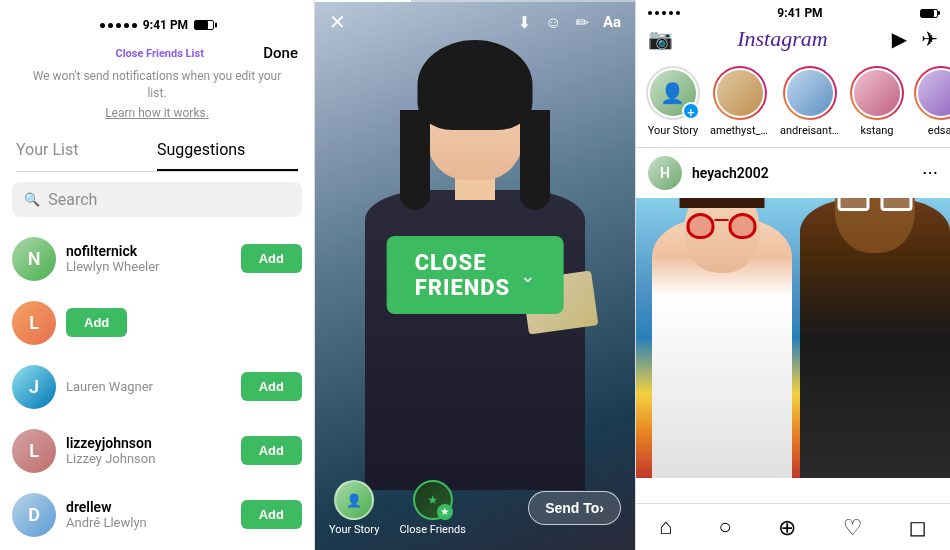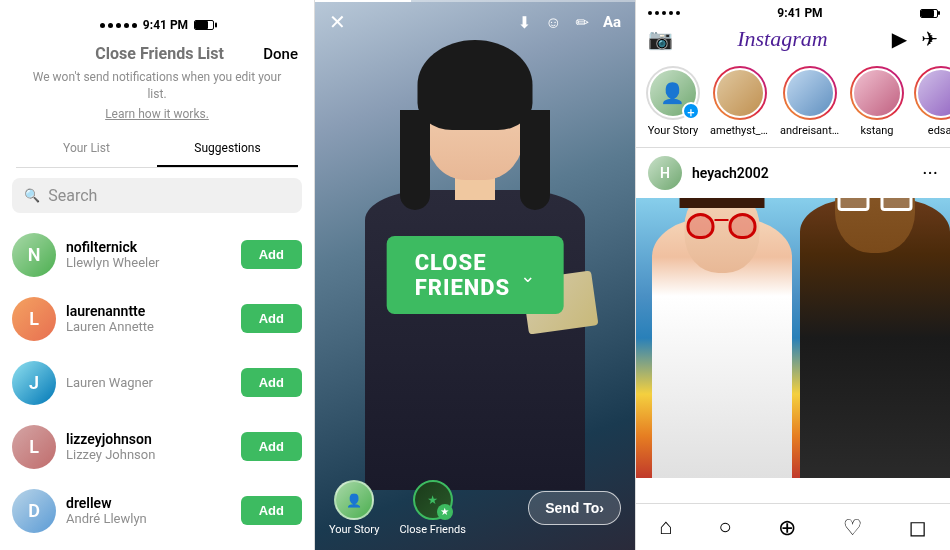--- a/index.html
+++ b/index.html
@@ -60,23 +60,23 @@
     .battery-fill { width: 70%; height: 100%; background: #000; border-radius: 1px; }
 
     .title-row {
       display: flex;
       justify-content: space-between;
       align-items: center;
       padding: 8px 0 6px;
     }
 
     .title-row-center {
-      font-size: 16px;
+      font-size: 11px;
       font-weight: 700;
-      color: #737373;
+      color: #8b5cf6;
     }
 
     .done-btn {
       font-size: 15px;
       color: #000;
       font-weight: 500;
       cursor: pointer;
     }
 
     .notification-text {
@@ -96,23 +96,23 @@
       margin-bottom: 10px;
     }
 
     .tabs-row {
       display: flex;
       border-bottom: 1px solid #dbdbdb;
     }
 
     .tab-item {
       flex: 1;
-      text-align: center;
+      text-align: left;
       padding: 10px 0;
-      font-size: 12px;
+      font-size: 16px;
       color: #8e8e8e;
       cursor: pointer;
       border-bottom: 2px solid transparent;
     }
 
     .tab-item.active {
       color: #000;
       font-weight: 400;
       border-bottom: 2px solid #000;
     }
@@ -598,24 +598,20 @@
       <div class="user-avatar avatar-1">N</div>
       <div class="user-info">
         <div class="user-name">nofilternick</div>
         <div class="user-realname">Llewlyn Wheeler</div>
       </div>
       <button class="add-btn">Add</button>
     </div>
 
     <div class="user-item">
       <div class="user-avatar avatar-2">L</div>
-      <div class="user-info">
-        <div class="user-name">laurenanntte</div>
-        <div class="user-realname">Lauren Annette</div>
-      </div>
       <button class="add-btn">Add</button>
     </div>
 
     <div class="user-item">
       <div class="user-avatar avatar-3">J</div>
       <div class="user-info">
         <div class="user-realname">Lauren Wagner</div>
       </div>
       <button class="add-btn">Add</button>
     </div>

